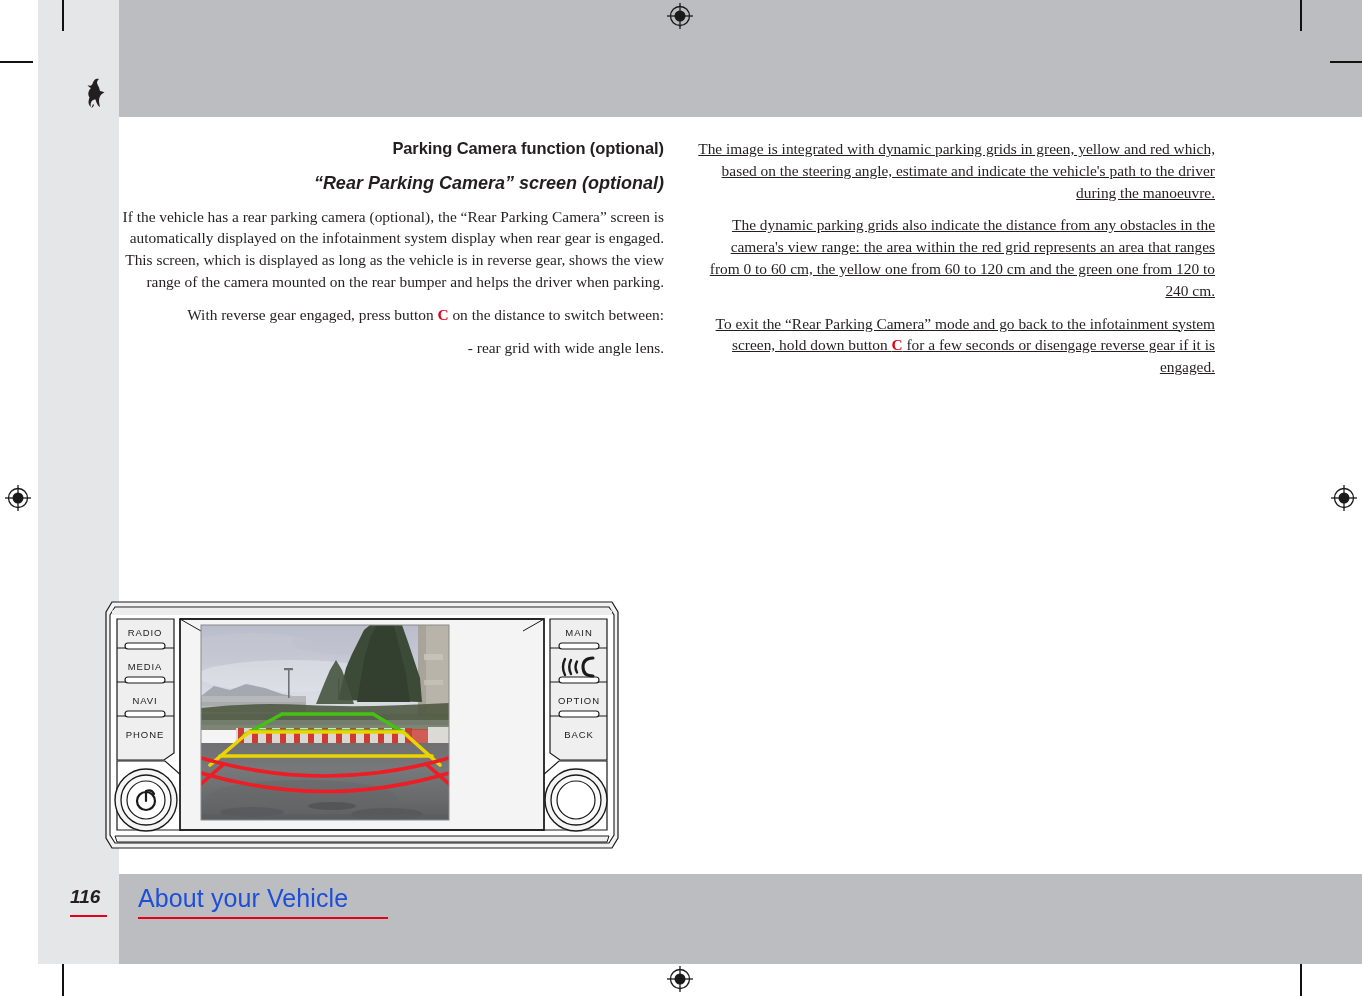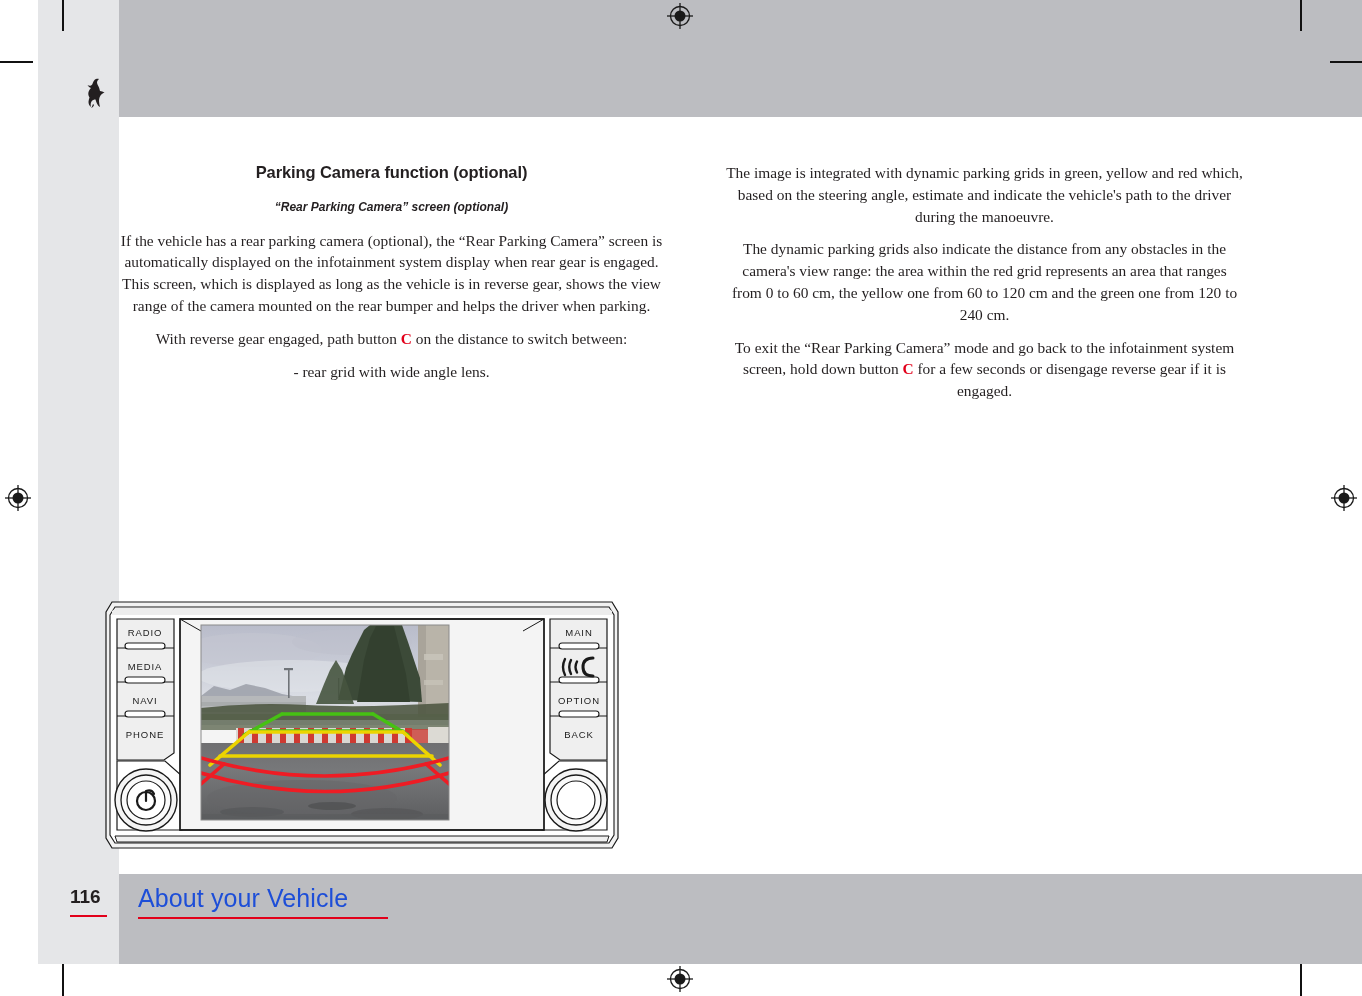--- a/index.html
+++ b/index.html
@@ -51,57 +51,57 @@
     width: 22px; height: 30px;
   }
 
   
   .col {
     position: absolute;
     top: 138px;
     font-size: 15.4px;
     line-height: 21.8px;
     color: #231f20;
-    text-align: center;
-    margin-top: 24px;
+    text-align: right;
   }
   .col-left { left: 119px; width: 545px; }
-  .col-right { left: 726px; width: 517px; }
+  .col-right { left: 698px; width: 517px; text-decoration: underline; }
 
   h1.sec-title {
     font-family: "Liberation Sans", sans-serif;
     font-size: 16.5px;
     font-weight: bold;
     color: #231f20;
     margin: 0 0 13px 0;
     letter-spacing: -0.1px;
   }
   h2.sub-title {
     font-family: "Liberation Sans", sans-serif;
-    font-size: 12px;
+    font-size: 18px;
     font-weight: bold;
     font-style: italic;
     color: #231f20;
     margin: 0 0 11px 0;
   }
   p.para {
     margin: 0 0 11px 0;
   }
   p.para:last-child { margin-bottom: 0; }
   .redletter { color: #e2001a; font-weight: bold; }
 
   
   .page-num {
     position: absolute;
     left: 70px; top: 886px;
     font-family: "Liberation Sans", sans-serif;
     font-size: 19px;
     font-weight: bold;
     color: #231f20;
     letter-spacing: 0px;
+    font-style: italic;
   }
   .page-num-rule {
     position: absolute;
     left: 70px; top: 915px; width: 37px; height: 1.5px;
     background: #e2001a;
   }
   .footer-title {
     position: absolute;
     left: 138px; top: 884px;
     font-family: "Liberation Sans", sans-serif;
@@ -172,21 +172,21 @@
      C40,27 37,26 34,26 C33,22 32,18 30,15 C29,13 28,11 28,9
      C28,6 30,4 32,2 C30,1 28,1 26,2 Z
      M20,52 C19,55 18,58 16,60 C19,59 21,57 22,54 Z"></path>
 </svg>
 
 <div class="col col-left">
   <h1 class="sec-title">Parking Camera function (optional)</h1>
   <h2 class="sub-title">“Rear Parking Camera” screen (optional)</h2>
   <p class="para">If the vehicle has a rear parking camera (optional), the “Rear Parking Camera” screen is automatically displayed on the infotainment system display when rear gear is engaged. This screen, which is displayed as long as the vehicle is in reverse gear, shows the view range of the camera mounted on the rear bumper and helps the driver when parking.</p>
   <p class="para">
-    <span>With reverse gear engaged, path button </span><span class="redletter">C</span><span> on the distance to switch between:</span>
+    <span>With reverse gear engaged, press button </span><span class="redletter">C</span><span> on the distance to switch between:</span>
   </p>
   <p class="para">- rear grid with wide angle lens.</p>
 </div>
 
 <div class="col col-right">
   <p class="para">The image is integrated with dynamic parking grids in green, yellow and red which, based on the steering angle, estimate and indicate the vehicle's path to the driver during the manoeuvre.</p>
   <p class="para">The dynamic parking grids also indicate the distance from any obstacles in the camera's view range: the area within the red grid represents an area that ranges from 0 to 60 cm, the yellow one from 60 to 120 cm and the green one from 120 to 240 cm.</p>
   <p class="para">
     <span>To exit the “Rear Parking Camera” mode and go back to the infotainment system screen, hold down button </span><span class="redletter">C</span><span> for a few seconds or disengage reverse gear if it is engaged.</span>
   </p>

